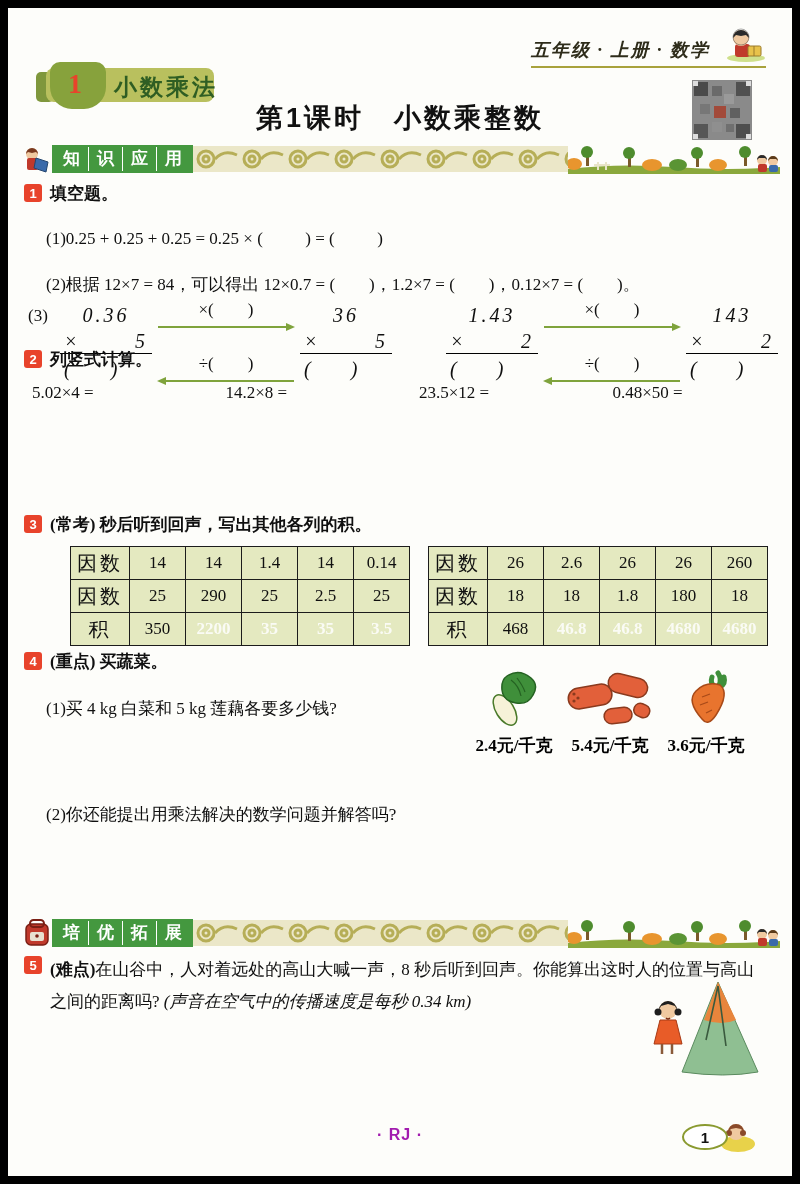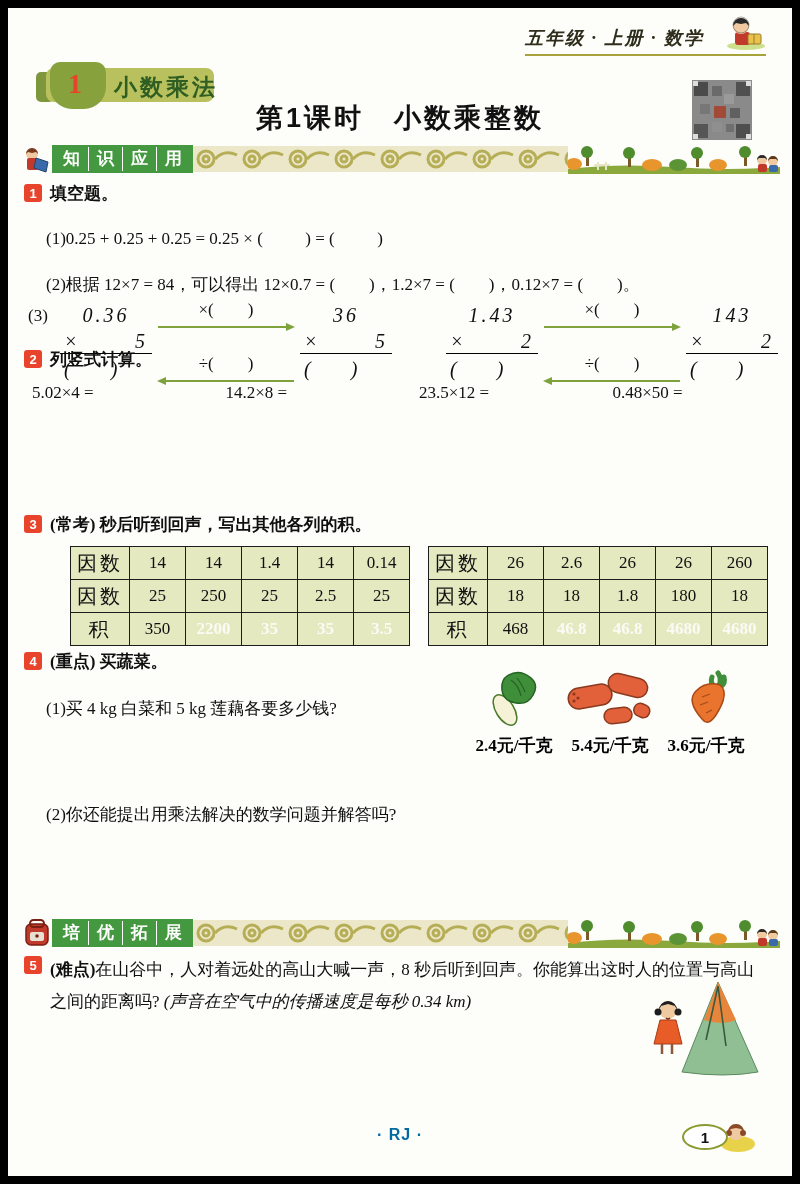--- a/index.html
+++ b/index.html
@@ -2,21 +2,21 @@
 <html><head>
 <meta charset="utf-8">
 <style>
   * { margin:0; padding:0; box-sizing:border-box; }
   body { width:800px; height:1184px; background:#000; position:relative;
          font-family:"Liberation Serif", serif; }
   .page { position:absolute; left:8px; top:8px; width:784px; height:1168px;
           background:#fdfdfa; overflow:hidden; }
 
   
-  .edition { position:absolute; top:8px; right:26px; display:flex; align-items:flex-end; gap:22px;
+  .edition { position:absolute; top:20px; right:26px; display:flex; align-items:flex-end; gap:16px;
              border-bottom:2px solid #a8a23c; padding-bottom:4px; }
   .edition-text { font:italic bold 18px "Liberation Serif", serif; color:#2e2c1a; letter-spacing:2px; }
   .unit-badge { position:absolute; top:52px; left:20px; width:190px; height:50px; }
   .badge-bar { position:absolute; left:18px; top:8px; width:168px; height:34px; background:#b9c05e; border-radius:8px; }
   .badge-tab { position:absolute; left:8px; top:12px; width:18px; height:30px; background:#7f973c; border-radius:5px; }
   .badge-shield { position:absolute; left:22px; top:2px; width:56px; height:47px; background:#87a23c;
                   border-radius:10px 10px 22px 22px; }
   .badge-num { position:absolute; left:40px; top:8px; font:bold 28px "Liberation Serif", serif; color:#e8432b; }
   .badge-text { position:absolute; left:86px; top:12px; font:bold 23px "Liberation Sans", sans-serif;
                 color:#2f5e23; letter-spacing:3px; }
@@ -81,21 +81,21 @@
   .veg .price { font:bold 17px "Liberation Serif", serif; margin-top:2px; }
 
   
   .q5text { line-height:1.9; }
   .kai { font-style:italic; }
 
   .mountain-art { position:absolute; top:968px; right:22px; }
 
   
   .footer-label { position:absolute; top:1118px; left:0; width:100%; text-align:center;
-                  font:bold 16px "Liberation Sans", sans-serif; color:#0369a1; letter-spacing:1px; }
+                  font:bold 16px "Liberation Sans", sans-serif; color:#a21caf; letter-spacing:1px; }
   .page-marker { position:absolute; top:1112px; right:36px; width:74px; height:34px; }
   .page-oval { position:absolute; left:0; top:4px; width:46px; height:26px; background:#fff;
                border:2px solid #8a9a30; border-radius:50%; text-align:center;
                font:bold 15px "Liberation Sans", sans-serif; line-height:23px; color:#111; }
 </style>
 </head>
 <body>
 
 <div class="page">
 
@@ -297,21 +297,21 @@
           <td class="lbl">因数</td>
           <td>14</td>
           <td>14</td>
           <td>1.4</td>
           <td>14</td>
           <td>0.14</td>
         </tr>
         <tr>
           <td class="lbl">因数</td>
           <td>25</td>
-          <td>250</td>
+          <td>290</td>
           <td>25</td>
           <td>2.5</td>
           <td>25</td>
         </tr>
         <tr>
           <td class="lbl">积</td>
           <td>350</td>
           <td class="faint">2200</td>
           <td class="faint">35</td>
           <td class="faint">35</td>

